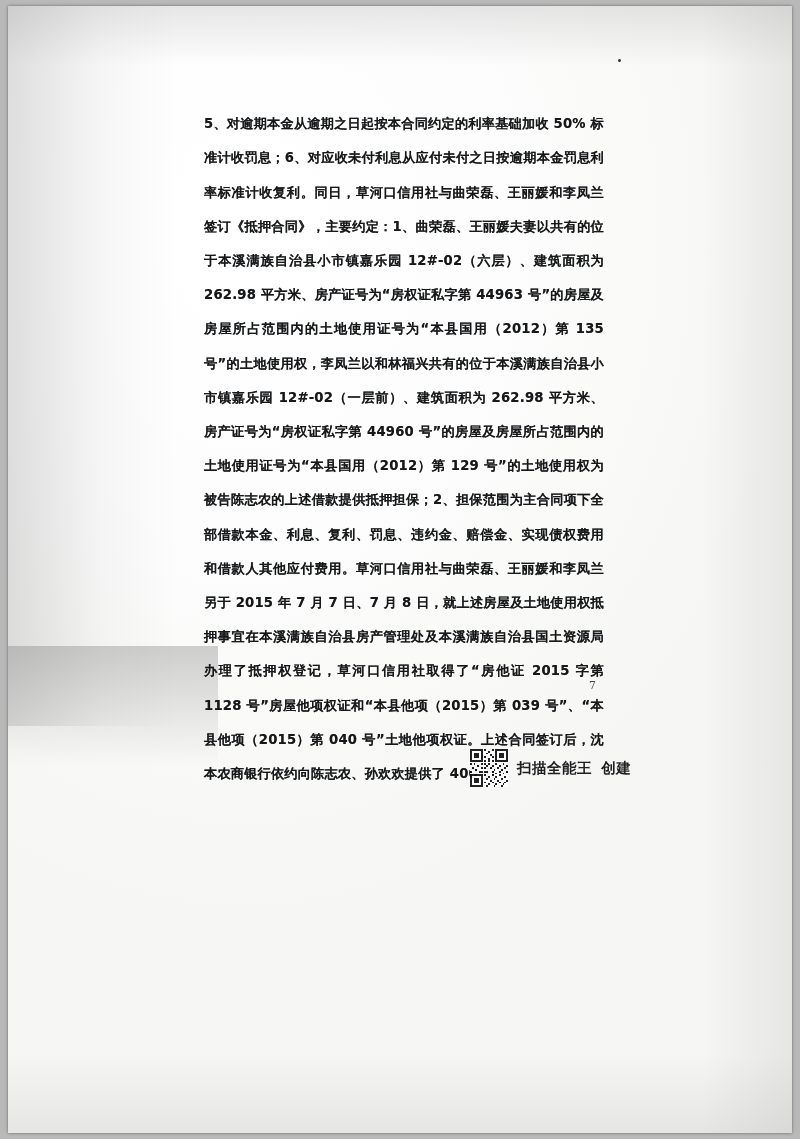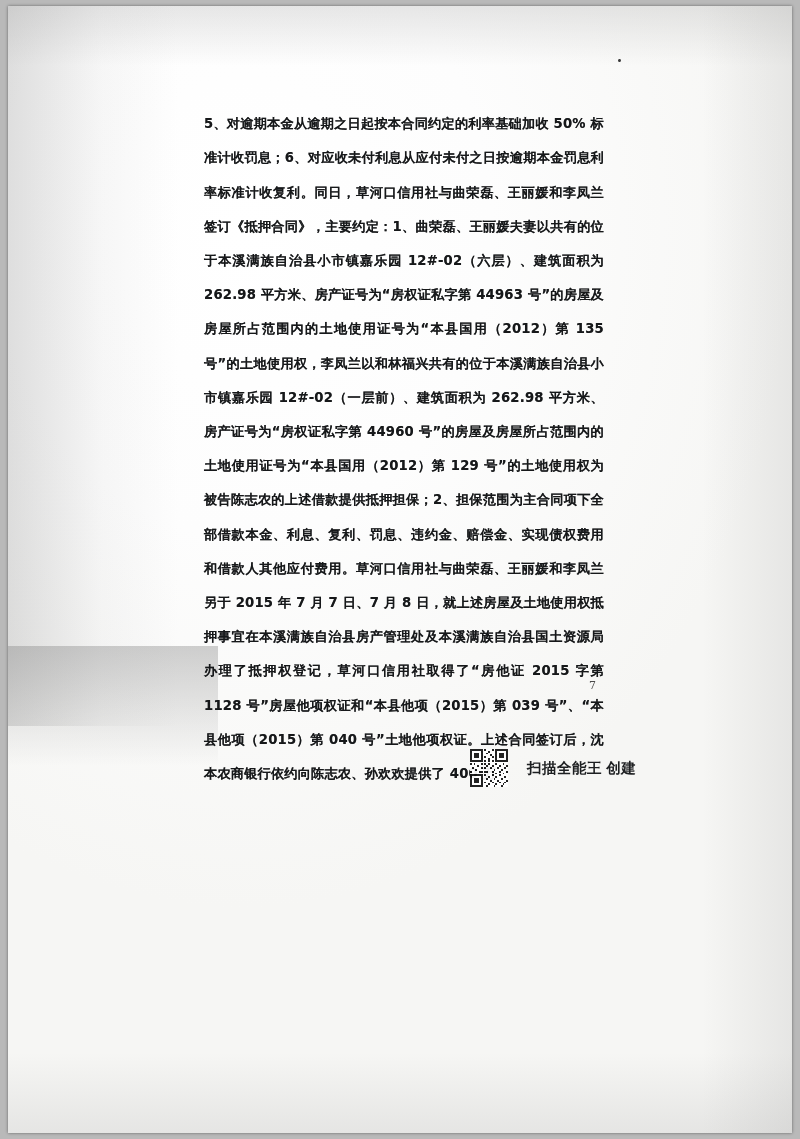--- a/index.html
+++ b/index.html
@@ -117,26 +117,25 @@
     gap: 9px;
   }
   #qr-code {
     width: 38px;
     height: 38px;
     display: block;
     image-rendering: pixelated;
     opacity: 0.92;
   }
   #watermark-label {
-    font-family: Liberation Serif, serif;
+    font-family: Liberation Mono, monospace;
     font-size: 14.5px;
     color: #1d1f21;
     letter-spacing: 0.5px;
     font-weight: 600;
-    margin-left: 10px;
   }
 </style>
 </head>
 <body>
 
 <div id="page-sheet">
 
   <div class="scan-shade-top"></div>
   <div class="scan-shade-left"></div>
   <div class="scan-shade-bottomleft"></div>

